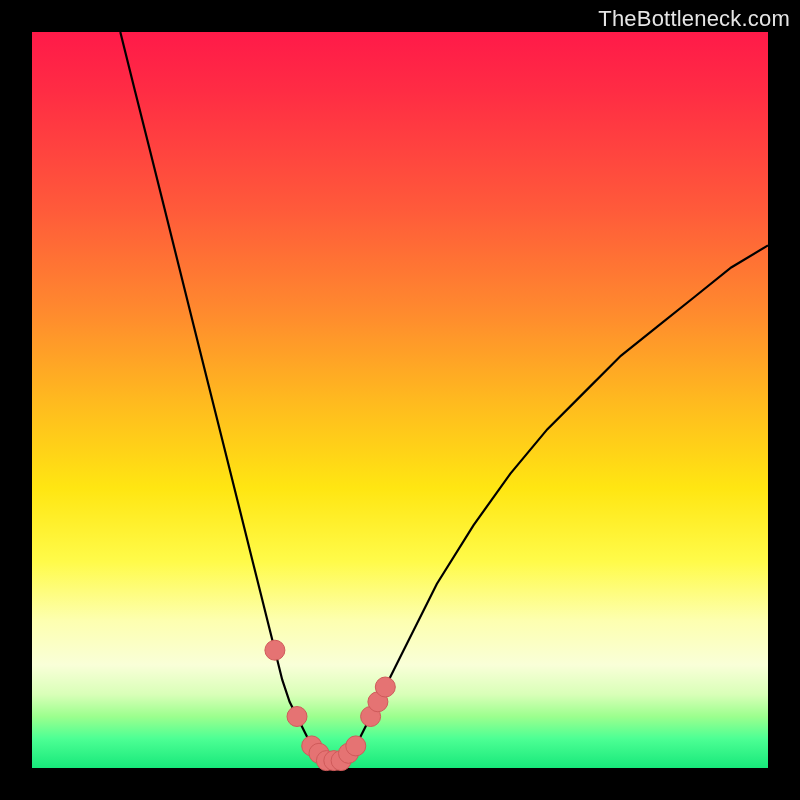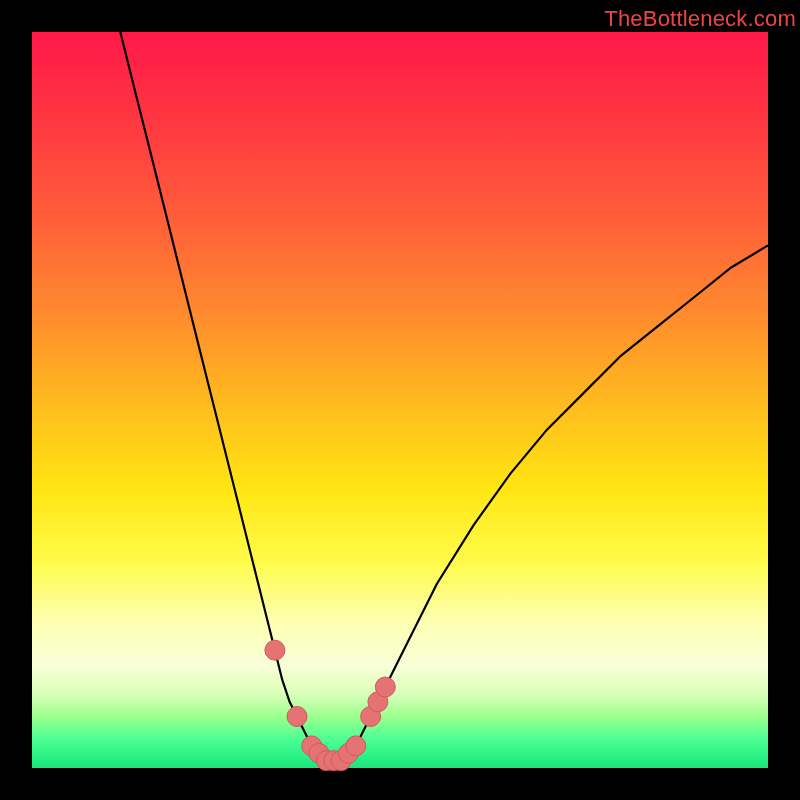--- a/index.html
+++ b/index.html
@@ -39,22 +39,22 @@
       #f9ffd8 86%,
       #d9ffb8 90%,
       #9cff8e 93%,
       #4dff94 96%,
       #17e87a 100%
     );
   }
   .watermark {
     position: absolute;
     top: 6px;
-    right: 4px;
-    color: #ef4444;
+    right: 10px;
+    color: #e5e5e5;
     font-size: 22px;
     font-weight: 500;
     letter-spacing: 0.2px;
     user-select: none;
   }
   svg.curve {
     position: absolute;
     left: 0;
     top: 0;
     width: 736px;

